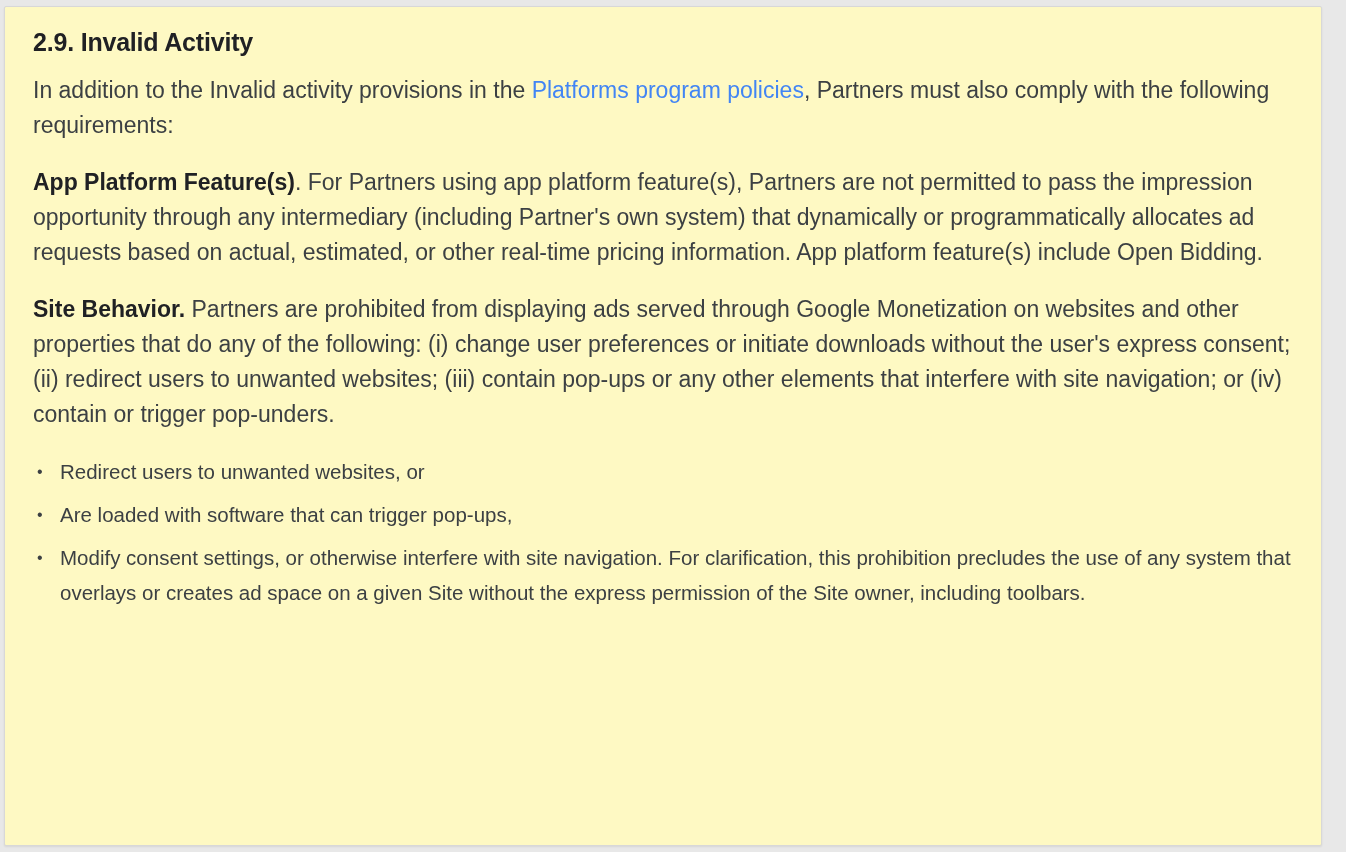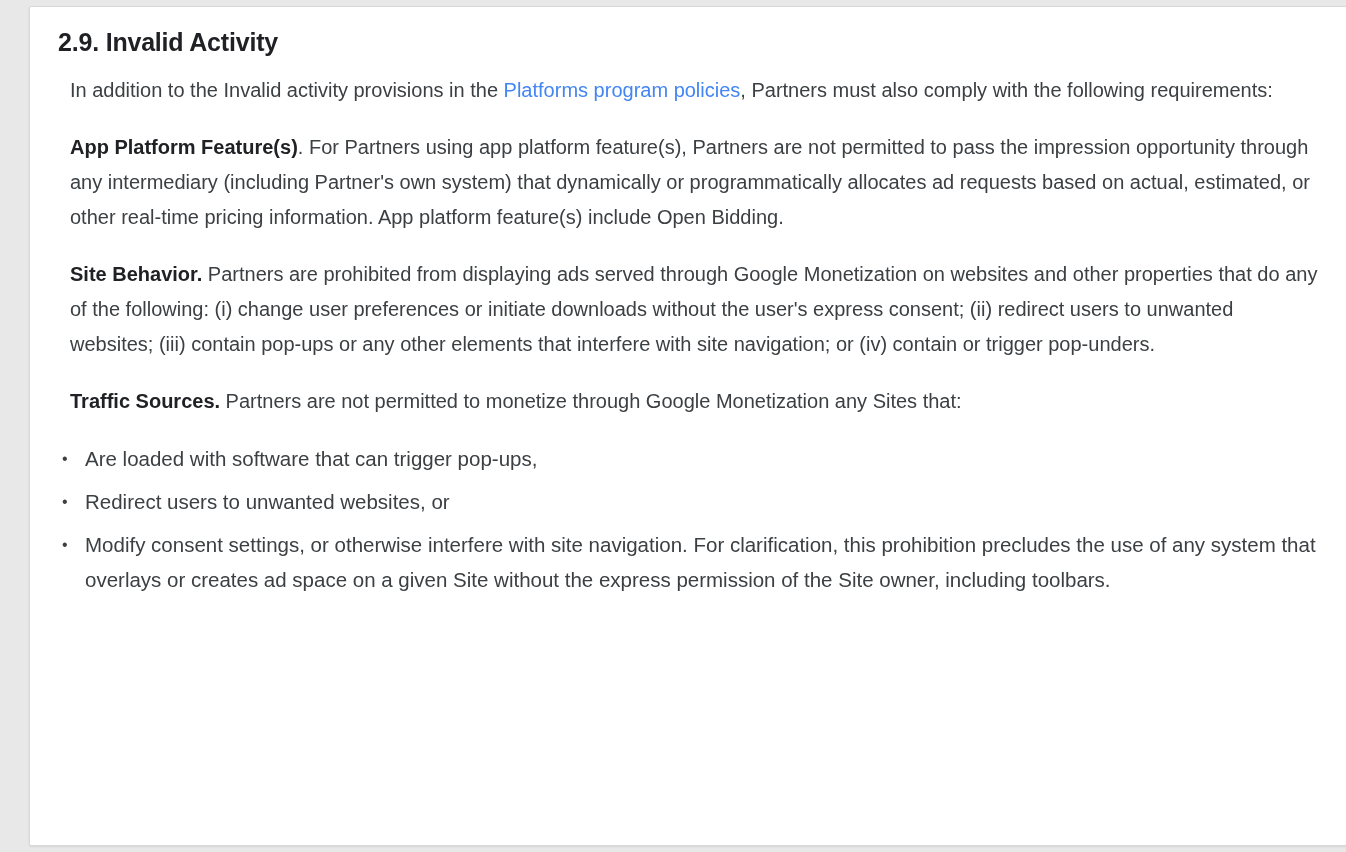--- a/index.html
+++ b/index.html
@@ -5,47 +5,47 @@
   html, body {
     margin: 0;
     padding: 0;
     background: #e8e8e8;
     width: 1346px;
     height: 852px;
     font-family: "Liberation Sans", sans-serif;
   }
   #doc-card {
     position: absolute;
-    left: 29px;
+    left: 4px;
     top: 6px;
     width: 1318px;
     min-height: 840px;
-    background: #ffffff;
+    background: #fef9c3;
     border: 1px solid #d8d8d8;
     border-radius: 2px;
     box-sizing: border-box;
     box-shadow: 0 1px 2px rgba(0,0,0,0.08);
     overflow: hidden;
   }
   .inner {
     padding: 20px 28px 10px 28px;
   }
   h2.section-title {
     font-size: 25px;
     font-weight: bold;
     color: #202124;
     margin: 0 0 16px 0;
     letter-spacing: -0.2px;
     line-height: 1.2;
   }
   p.body-para {
-    font-size: 20px;
+    font-size: 23px;
     line-height: 35px;
     color: #3c4043;
-    margin: 0 0 22px 12px;
+    margin: 0 0 22px 0;
   }
   p.body-para:last-child { margin-bottom: 0; }
   .lead-in {
     font-weight: bold;
     color: #202124;
   }
   a.inline-link {
     color: #4285f4;
     text-decoration: none;
   }
@@ -80,22 +80,21 @@
 
     <h2 class="section-title">2.9. Invalid Activity</h2>
 
     <p class="body-para"><span>In addition to the Invalid activity provisions in the </span><a class="inline-link" href="#">Platforms program policies</a><span>, Partners must also comply with the following requirements:</span></p>
 
 
     <p class="body-para"><span class="lead-in">App Platform Feature(s)</span><span>. For Partners using app platform feature(s), Partners are not permitted to pass the impression opportunity through any intermediary (including Partner's own system) that dynamically or programmatically allocates ad requests based on actual, estimated, or other real-time pricing information. App platform feature(s) include Open Bidding.</span></p>
 
     <p class="body-para"><span class="lead-in">Site Behavior.</span><span> Partners are prohibited from displaying ads served through Google Monetization on websites and other properties that do any of the following: (i) change user preferences or initiate downloads without the user's express consent; (ii) redirect users to unwanted websites; (iii) contain pop-ups or any other elements that interfere with site navigation; or (iv) contain or trigger pop-unders.</span></p>
 
-    <p class="body-para"><span class="lead-in">Traffic Sources.</span><span> Partners are not permitted to monetize through Google Monetization any Sites that:</span></p>
 
     <ul class="bullets">
+      <li>Redirect users to unwanted websites, or</li>
       <li>Are loaded with software that can trigger pop-ups,</li>
-      <li>Redirect users to unwanted websites, or</li>
       <li>Modify consent settings, or otherwise interfere with site navigation. For clarification, this prohibition precludes the use of any system that overlays or creates ad space on a given Site without the express permission of the Site owner, including toolbars.</li>
     </ul>
 
   </div>
 </div>
 
 </body></html>

